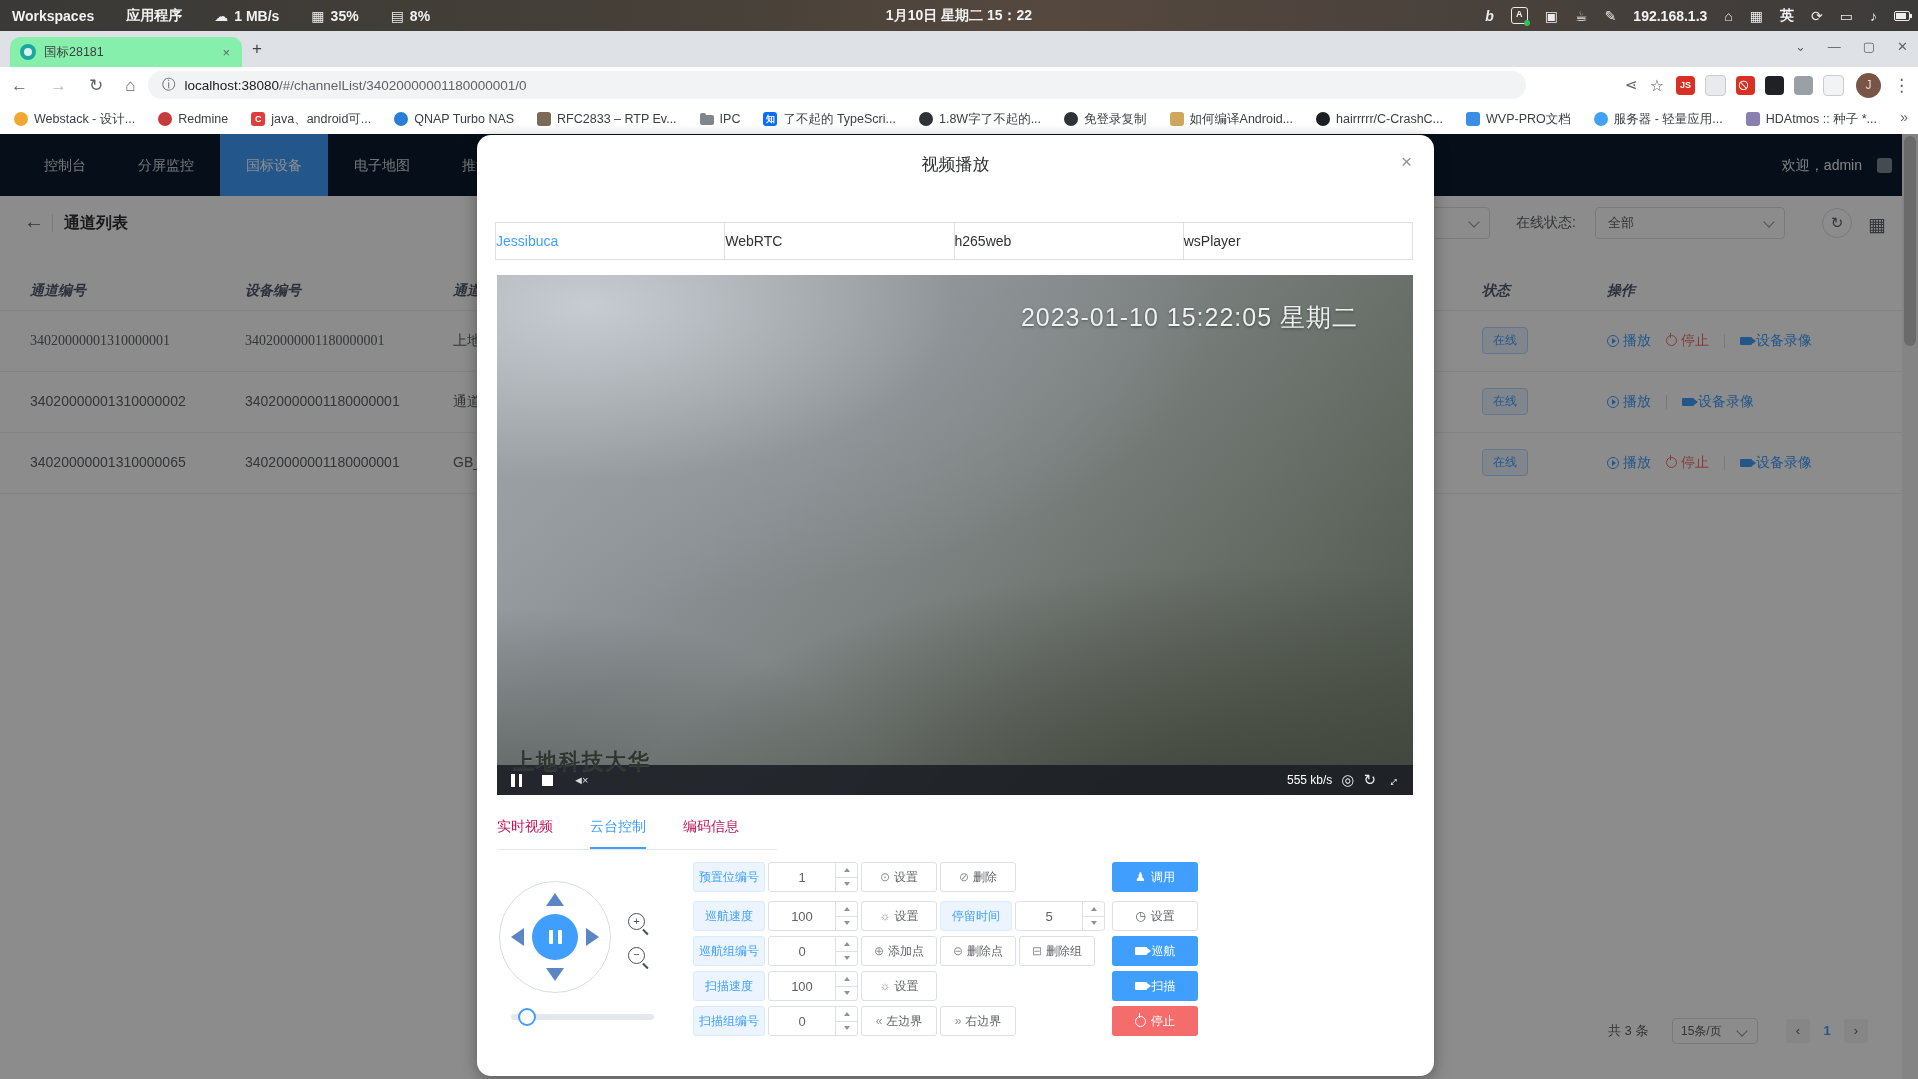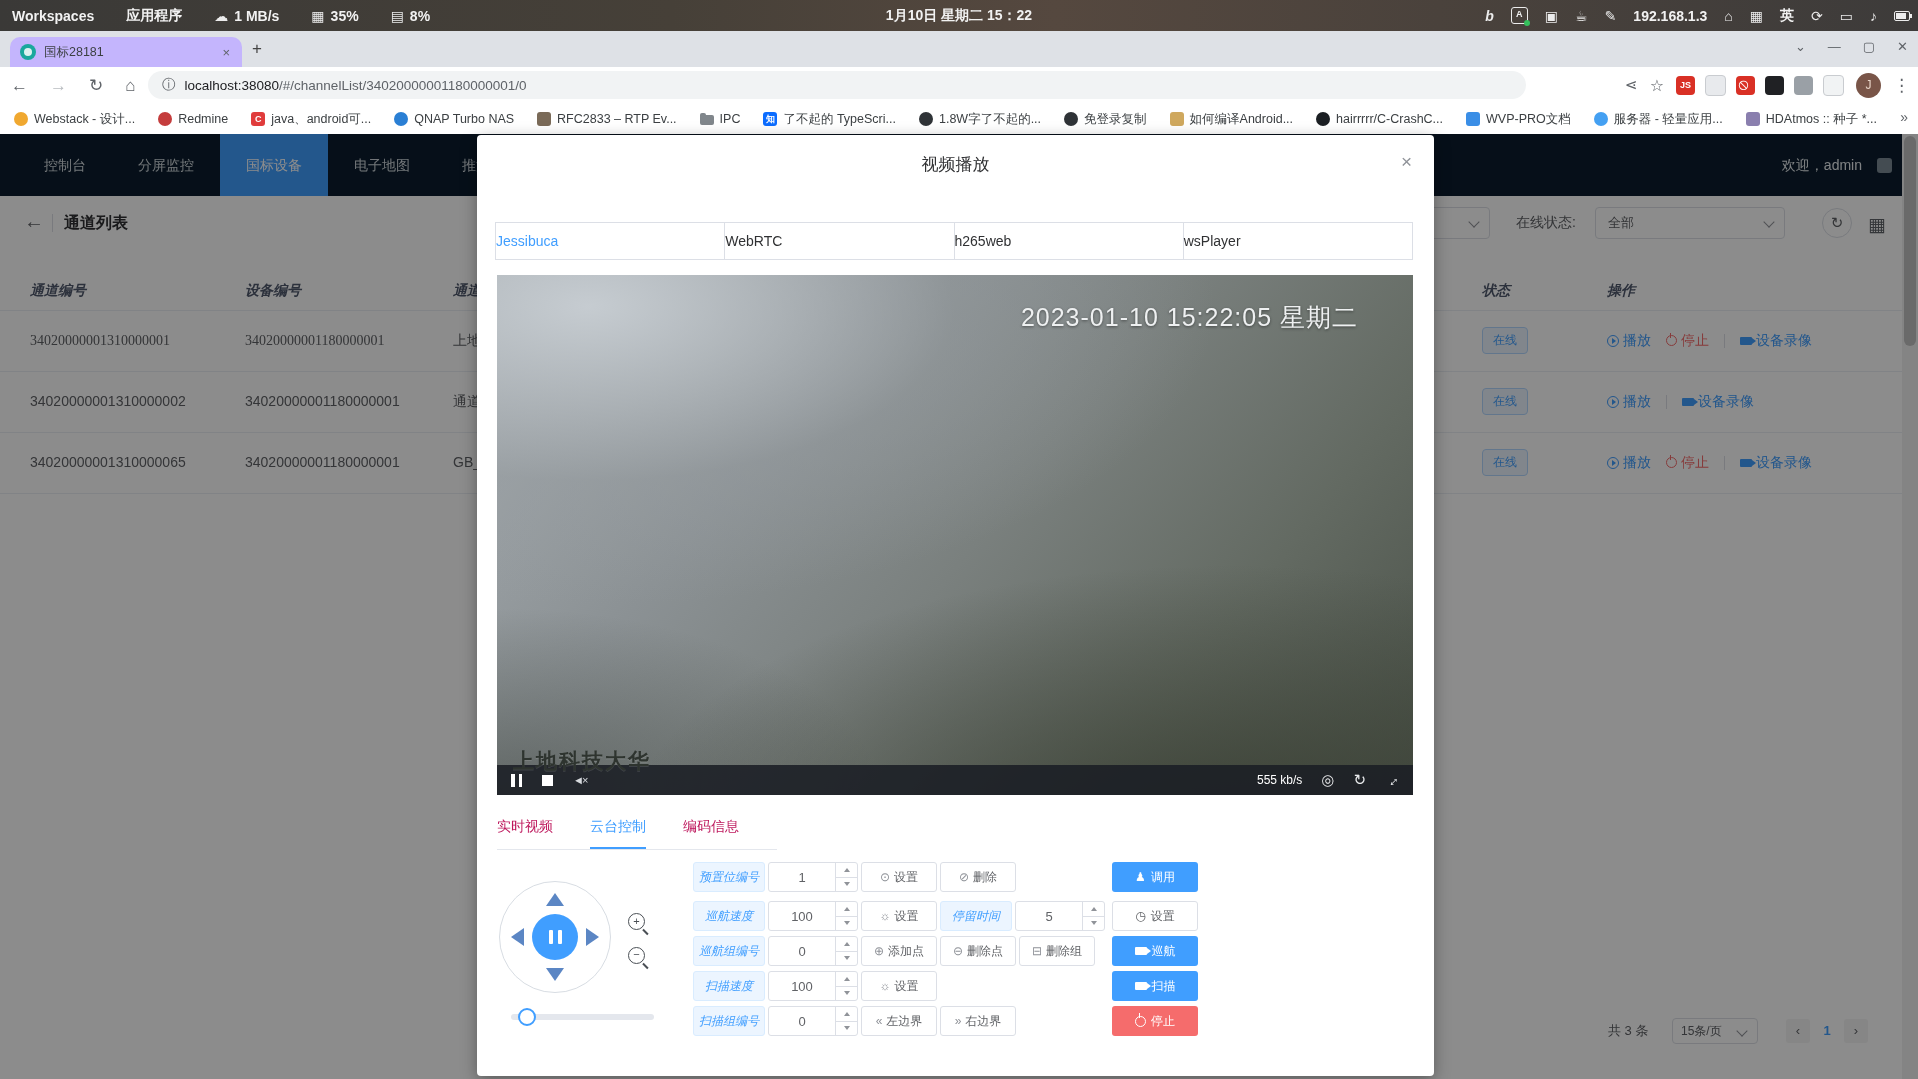--- a/index.html
+++ b/index.html
@@ -18,21 +18,21 @@
   .ico-abox{width:15px;height:15px;border:1.5px solid #ececec;border-radius:3px;font-size:9px;line-height:13px;
     text-align:center;position:relative;font-weight:700;}
   .ico-abox::after{content:"";position:absolute;right:-3px;bottom:-3px;width:6px;height:6px;border-radius:50%;background:#35c05c;}
   .ico-batt{width:14px;height:8px;border:1px solid #ececec;border-radius:2px;position:relative;}
   .ico-batt::before{content:"";position:absolute;left:1px;top:1px;bottom:1px;width:10px;background:#ececec;}
   .ico-batt::after{content:"";position:absolute;right:-3px;top:2px;width:2px;height:4px;background:#ececec;}
 
   
   .chrome{position:absolute;left:0;top:31px;width:1918px;height:103px;background:#fff;}
   .tabstrip{position:absolute;left:0;top:0;width:100%;height:36px;background:#dee1e6;}
-  .btab{position:absolute;left:10px;top:6px;width:232px;height:30px;background:#c4b5fd;border-radius:10px 10px 0 0;
+  .btab{position:absolute;left:10px;top:6px;width:232px;height:30px;background:#86efac;border-radius:10px 10px 0 0;
     display:flex;align-items:center;padding:0 10px;box-sizing:border-box;font-size:12.5px;color:#3c4043;}
   .favdot{width:16px;height:16px;border-radius:50%;background:#19a89d;position:relative;flex:0 0 16px;}
   .favdot::after{content:"";position:absolute;left:4px;top:4px;width:8px;height:8px;border-radius:50%;background:#fff;opacity:.85;}
   .btab .ttl{flex:1;margin-left:8px;white-space:nowrap;overflow:hidden;}
   .tabx{color:#5f6368;font-size:13px;padding:0 2px;}
   .newtab{position:absolute;left:252px;top:8px;font-size:17px;color:#444;}
   .winctl{position:absolute;right:10px;top:8px;display:flex;gap:22px;color:#5f6368;font-size:13px;align-items:center;}
   .urlrow{position:absolute;left:0;top:36px;width:100%;height:37px;background:#fff;display:flex;align-items:center;}
   .navico{color:#5f6368;font-size:17px;padding:0 11px;}
   .navico.dis{color:#b8bcc0;}
@@ -89,21 +89,21 @@
   .pg-size .chev{top:8px;}
   .pgbtn{position:absolute;top:885px;width:24px;height:24px;border-radius:3px;background:#f4f4f5;color:#606266;
     text-align:center;line-height:24px;font-size:13px;}
   .pgbtn.cur{background:#fff;color:#409eff;font-weight:700;}
   .scrolltrack{position:absolute;right:0;top:0;width:16px;height:945px;background:#f1f1f1;}
   .scrollthumb{position:absolute;right:2px;top:2px;width:12px;height:210px;background:#c1c1c1;border-radius:6px;}
 
   .overlay{position:absolute;left:0;top:134px;width:1918px;height:945px;background:rgba(0,0,0,0.45);z-index:5;}
 
   
-  .modal{position:absolute;left:477px;top:135px;width:957px;height:941px;background:#fff;border-radius:4px;
+  .modal{position:absolute;left:477px;top:135px;width:957px;height:941px;background:#fff;border-radius:14px;
     box-shadow:0 4px 16px rgba(0,0,0,.35);z-index:6;}
   .mtitle{position:absolute;left:0;top:18px;width:100%;text-align:center;font-size:17px;color:#303133;}
   .mclose{position:absolute;right:22px;top:16px;font-size:19px;color:#909399;cursor:pointer;}
   .ptabs{position:absolute;left:18px;top:87px;width:918px;height:38px;border:1px solid #dcdfe6;box-sizing:border-box;display:flex;}
   .ptab{flex:1;border-right:1px solid #dcdfe6;text-align:left;line-height:36px;font-size:14px;color:#303133;cursor:pointer;background:#fff;}
   .ptab:last-child{border-right:none;}
   .ptab.active{color:#409eff;}
   .video{position:absolute;left:20px;top:140px;width:916px;height:520px;overflow:hidden;
     background:
       radial-gradient(120% 95% at 80% 108%, rgba(58,64,52,0.95) 0%, rgba(58,64,52,0) 55%),
@@ -113,21 +113,21 @@
   .vtime{position:absolute;right:55px;top:26px;font-size:25px;color:#eef0f1;letter-spacing:1px;
     text-shadow:0 1px 3px rgba(0,0,0,.45);}
   .vmark{position:absolute;left:16px;bottom:20px;font-size:21px;font-weight:700;color:#2e342f;z-index:3;
     text-shadow:0 1px 0 rgba(255,255,255,.12);letter-spacing:2px;}
   .vbar{position:absolute;left:0;bottom:0;width:100%;height:30px;background:rgba(26,30,36,0.88);z-index:2;
     display:flex;align-items:center;color:#fff;}
   .vleft{display:flex;align-items:center;gap:20px;padding-left:14px;}
   .pausebars{display:flex;gap:4px;} .pausebars i{width:3.5px;height:13px;background:#fff;}
   .stopsq{width:11px;height:11px;background:#fff;}
   .mutesp{font-size:11px;color:#d7dade;letter-spacing:-2px;}
-  .vright{margin-left:auto;display:flex;align-items:center;gap:19px;padding-right:14px;font-size:12px;}
+  .vright{margin-left:auto;display:flex;align-items:center;gap:9px;padding-right:14px;font-size:12px;}
   .vico{font-size:15px;color:#e8eaec;}
   .expand{display:inline-block;transform:rotate(-45deg);font-size:14px;}
   .stabs{position:absolute;left:20px;top:683px;width:280px;height:31px;border-bottom:1px solid #e4e7ed;display:flex;gap:37px;font-size:14px;}
   .stab{color:#be185d;padding-bottom:10px;cursor:pointer;}
   .stab.active{color:#409eff;border-bottom:2px solid #409eff;}
 
   
   .ptzpad{position:absolute;left:22px;top:746px;width:110px;height:110px;border:1px solid #d8dde3;border-radius:50%;}
   .tri{position:absolute;width:0;height:0;cursor:pointer;}
   .tri.up{left:46px;top:11px;border-left:9px solid transparent;border-right:9px solid transparent;border-bottom:13px solid #5b86c4;}
@@ -142,21 +142,21 @@
   .mag::before{position:absolute;left:0;top:0;width:100%;height:100%;text-align:center;line-height:14px;font-size:11px;color:#4a4f55;}
   .mag.plus::before{content:"+";}
   .mag.minus::before{content:"−";line-height:12px;}
   .slider{position:absolute;left:34px;top:879px;width:143px;height:6px;background:#e4e7ed;border-radius:3px;}
   .sthumb{position:absolute;left:7px;top:-6px;width:14px;height:14px;background:#fff;border:2px solid #409eff;border-radius:50%;cursor:pointer;}
 
   
   .ptzform{position:absolute;left:216px;top:727px;width:505px;}
   .ptz-row{position:absolute;left:0;height:30px;display:flex;gap:3px;width:100%;}
   .chip{width:72px;flex:0 0 72px;background:#ecf5ff;border:1px solid #d9ecff;border-radius:3px;color:#409eff;
-    font-size:12px;display:flex;align-items:center;justify-content:center;box-sizing:border-box;white-space:nowrap;font-style:italic;}
+    font-size:12px;display:flex;align-items:center;justify-content:center;box-sizing:border-box;white-space:nowrap;}
   .num{width:90px;flex:0 0 90px;border:1px solid #dcdfe6;border-radius:3px;display:flex;box-sizing:border-box;background:#fff;}
   .num .val{flex:1;display:flex;align-items:center;justify-content:center;font-size:13px;color:#606266;}
   .spin{width:21px;border-left:1px solid #dcdfe6;display:flex;flex-direction:column;}
   .spin div{flex:1;display:flex;align-items:center;justify-content:center;cursor:pointer;}
   .spin div:first-child{border-bottom:1px solid #dcdfe6;}
   .car{width:0;height:0;border-left:3.5px solid transparent;border-right:3.5px solid transparent;}
   .car.up{border-bottom:4px solid #909399;} .car.dn{border-top:4px solid #909399;}
   .sbtn{height:30px;background:#fff;border:1px solid #dcdfe6;border-radius:3px;font-size:12px;color:#606266;
     display:flex;align-items:center;justify-content:center;gap:4px;padding:0 10px;box-sizing:border-box;white-space:nowrap;cursor:pointer;min-width:76px;}
   .sbtn .g{color:#909399;font-size:12px;}

